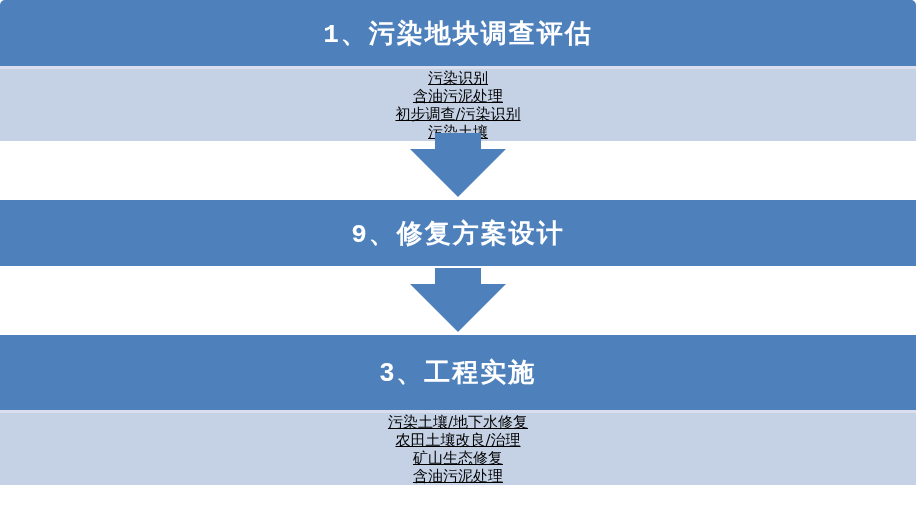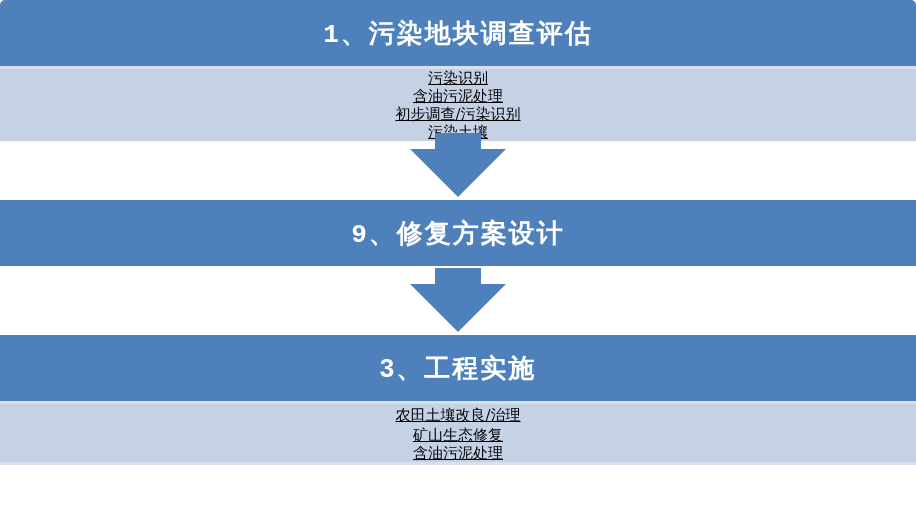--- a/index.html
+++ b/index.html
@@ -17,21 +17,21 @@
     color: #ffffff;
     display: flex;
     align-items: center;
     justify-content: center;
     font-weight: bold;
     font-size: 26px;
     letter-spacing: 2px;
     font-family: "Liberation Sans", sans-serif;
   }
   .h66 { height: 66px; font-family: Liberation Mono, monospace; }
-  .h64 { height: 66px; }
+  .h64 { height: 75px; }
   .rounded-top { border-radius: 5px 5px 0 0; }
   .stage-panel {
     width: 100%;
     background: #D9DFEE;
     display: flex;
     flex-direction: column;
     padding: 3px 0;
     box-sizing: border-box;
     text-decoration: underline;
   }
@@ -108,20 +108,21 @@
   <div class="arrow-zone">
     <div class="block-arrow"></div>
   </div>
 
   <section>
     <div class="stage-header h64">
       <span>3、工程实施</span>
     </div>
     <div class="stage-panel p64">
       <div class="panel-col">
+        <div class="panel-item">污染土壤/地下水修复</div>
         <div class="panel-item">农田土壤改良/治理</div>
       </div>
       <div class="panel-divider"></div>
       <div class="panel-col">
         <div class="panel-item">矿山生态修复</div>
         <div class="panel-item">含油污泥处理</div>
       </div>
     </div>
   </section>
 

